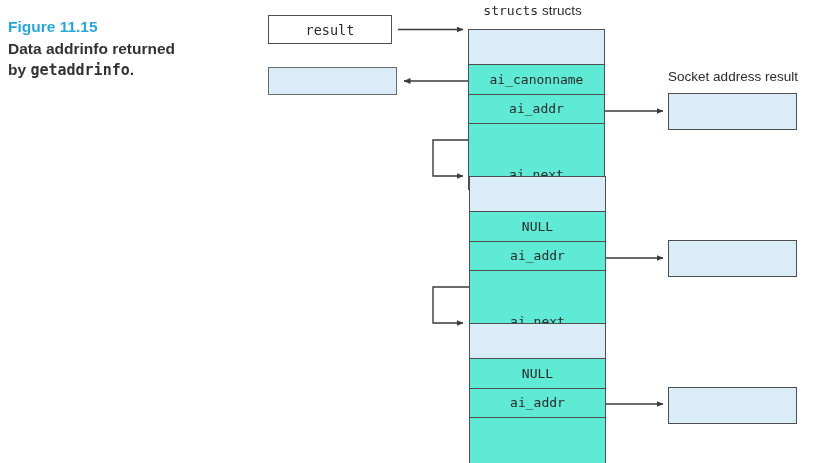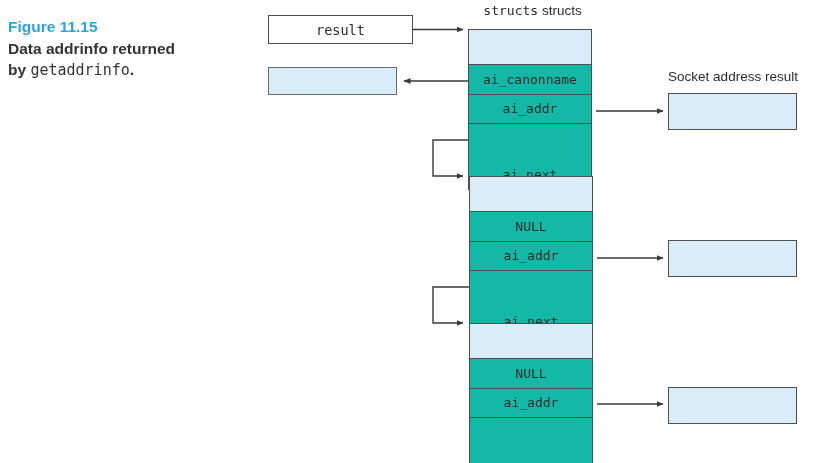--- a/index.html
+++ b/index.html
@@ -8,34 +8,34 @@
     font-family:"Liberation Sans",sans-serif;color:#2b2b2b;overflow:hidden;
   }
   #connectors{position:absolute;left:0;top:0;width:827px;height:463px;pointer-events:none;}
   .mono{font-family:"DejaVu Sans Mono","Liberation Mono",monospace;}
 
   
   .caption{position:absolute;left:8px;top:6px;width:240px;line-height:1.4;}
   .fig-label{font-weight:bold;font-size:15.5px;color:#2aa5d8;margin-top:10px;}
   .fig-title{font-weight:bold;font-size:15.5px;color:#333333;}
   .fig-sub{font-weight:bold;font-size:15.5px;color:#333333;}
-  .fig-sub .mono{font-weight:normal;font-size:15px;}
+  .fig-sub .mono{font-weight:bold;font-size:15px;}
 
   
   .box{position:absolute;border:1.5px solid #4f4f4f;box-sizing:border-box;background:#ffffff;}
   .blue{background:#d9ecf8;}
-  .result-box{left:268px;top:15px;width:145px;height:29px;display:flex;align-items:center;justify-content:center;font-size:13.5px;}
+  .result-box{left:268px;top:15px;width:124px;height:29px;display:flex;align-items:center;justify-content:center;font-size:13.5px;}
   .canon-buf{left:268px;top:67px;width:129px;height:28px;border-color:#6a6a6a;}
   .sock{width:129px;height:37px;}
   .sock1{left:668px;top:93px;}
   .sock2{left:668px;top:240px;}
   .sock3{left:668px;top:387px;}
 
   
-  .struct{position:absolute;width:124px;border:1.5px solid #4f4f4f;box-sizing:border-box;background:#14b8a6;}
+  .struct{position:absolute;width:137px;border:1.5px solid #4f4f4f;box-sizing:border-box;background:#5eead4;}
   .s1{left:468px;top:29px;}
   .s2{left:469px;top:176px;}
   .s3{left:469px;top:323px;}
   .shade{height:34px;background:#d9ecf8;border-bottom:1.5px solid #4f4f4f;}
   .cell{height:28.5px;border-bottom:1.5px solid #4f4f4f;display:flex;align-items:center;justify-content:center;font-size:13px;}
   .cell:last-child{border-bottom:none;margin-top:36px;}
 
   
   .flabel{position:absolute;font-size:13.5px;text-align:center;white-space:nowrap;}
   .addrinfo-label{left:445px;top:3px;width:175px;}

